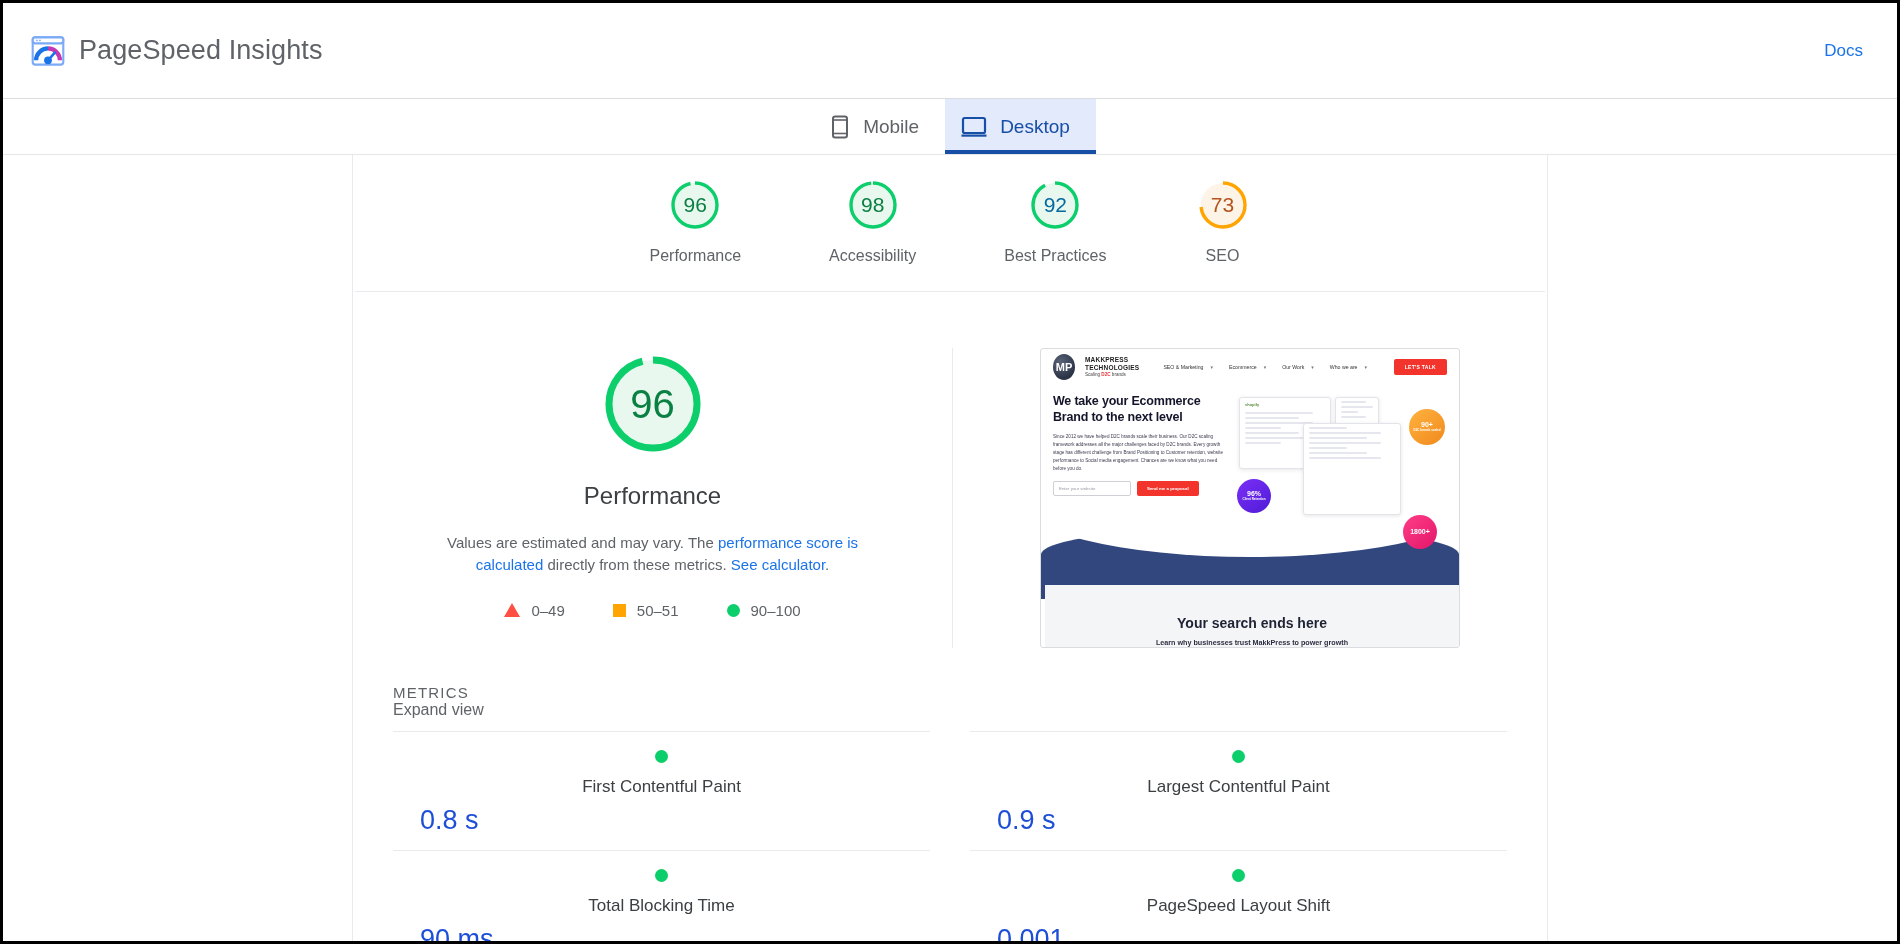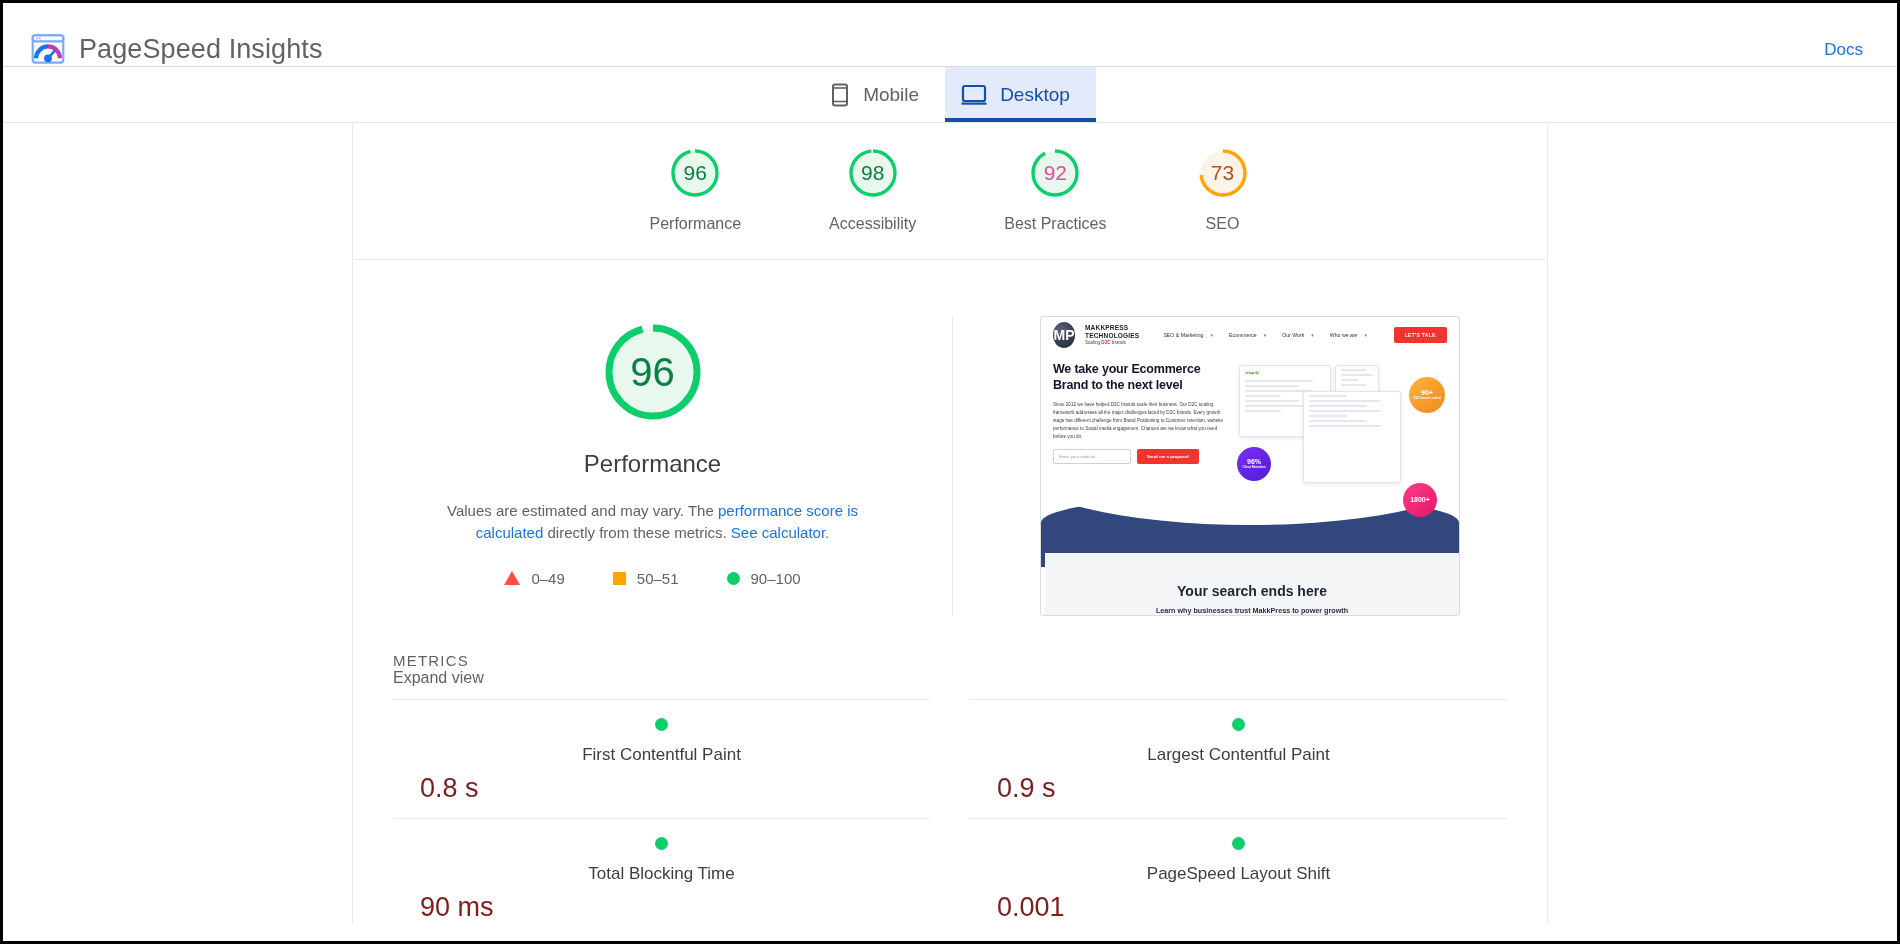--- a/index.html
+++ b/index.html
@@ -6,22 +6,22 @@
   html, body {
     width: 1900px; height: 944px;
     font-family: "Liberation Sans", sans-serif;
     background: #ffffff;
     overflow: hidden;
   }
   body { border: 3px solid #000; }
 
   
   .header {
-    height: 64px;
-    display: flex; align-items: flex-end;
+    height: 96px;
+    display: flex; align-items: center;
     padding: 0 28px;
     border-bottom: 1px solid #dadce0;
     background: #fff;
   }
   .brand { display: flex; align-items: center; gap: 14px; }
   .brand-logo { width: 34px; height: 34px; display: block; }
   .brand-title {
     font-size: 27px; color: #5f6368; font-weight: 400; letter-spacing: .1px;
   }
   .header-spacer { flex: 1; }
@@ -147,21 +147,21 @@
     position: relative;
     font-size: 5px;
   }
   .thumb-nav {
     height: 36px; display: flex; align-items: center; gap: 10px;
     padding: 0 12px;
   }
   .thumb-logo-circle {
     width: 22px; height: 26px; border-radius: 50%;
     background: radial-gradient(circle at 35% 32%, #5a6478 0%, #2b3347 70%);
-    color: #fff; font-size: 14px; font-weight: 700;
+    color: #fff; font-size: 11px; font-weight: 700;
     display: flex; align-items: center; justify-content: center;
     flex: 0 0 auto;
   }
   .thumb-brand-lines { line-height: 1.25; }
   .tl1 { font-size: 6.5px; font-weight: 700; color: #1d1d1d; letter-spacing: .2px; }
   .tl2 { font-size: 6.5px; font-weight: 700; color: #1d1d1d; letter-spacing: .2px; }
   .tl3 { font-size: 4.6px; color: #444; }
   .tl3 b { color: #e8343c; }
   .thumb-menu { display: flex; gap: 16px; margin-left: 14px; flex: 1; }
   .thumb-menu span {
@@ -263,21 +263,21 @@
     column-gap: 40px;
     padding: 0 40px;
   }
   .metric {
     border-top: 1px solid #e8eaed;
     padding: 18px 0 14px;
   }
   .metric-head { display: flex; align-items: center; gap: 14px; flex-direction: column; }
   .metric-dot { width: 13px; height: 13px; border-radius: 50%; background: #0cce6b; }
   .metric-name { font-size: 17px; color: #3c4043; }
-  .metric-value { margin-top: 8px; margin-left: 27px; font-size: 27px; color: #7f1d1d; font-weight: 400; }
+  .metric-value { margin-top: 8px; margin-left: 27px; font-size: 27px; color: #1d4ed8; font-weight: 400; }
 </style>
 </head>
 <body>
 
 <div class="header">
   <div class="brand">
     <svg class="brand-logo" viewBox="0 0 40 40">
       <rect x="2" y="4" width="36" height="32" rx="3" fill="#fff" stroke="#7baaf7" stroke-width="2.5"></rect>
       <rect x="2" y="4" width="36" height="7" rx="3" fill="#fff" stroke="#7baaf7" stroke-width="2.5"></rect>
       <circle cx="7" cy="7.5" r="1" fill="#7baaf7"></circle>
@@ -337,21 +337,21 @@
         </div>
         <div class="gauge-label">Accessibility</div>
       </div>
 
       <div class="gauge-item">
         <div class="gauge-wrap">
           <svg width="56" height="56" viewBox="0 0 56 56">
             <circle cx="28" cy="28" r="22" fill="#e8f8ef"></circle>
             <circle cx="28" cy="28" r="22" fill="none" stroke="#0cce6b" stroke-width="3.4" stroke-dasharray="127.1 138.2" stroke-linecap="butt"></circle>
           </svg>
-          <div class="gauge-num" style="color:#ec4899">92</div>
+          <div class="gauge-num" style="color:#0369a1">92</div>
         </div>
         <div class="gauge-label">Best Practices</div>
       </div>
 
       <div class="gauge-item">
         <div class="gauge-wrap">
           <svg width="56" height="56" viewBox="0 0 56 56">
             <circle cx="28" cy="28" r="22" fill="#fdf3e6"></circle>
             <circle cx="28" cy="28" r="22" fill="none" stroke="#ffa400" stroke-width="3.4" stroke-dasharray="100.9 138.2" stroke-linecap="butt"></circle>
           </svg>

